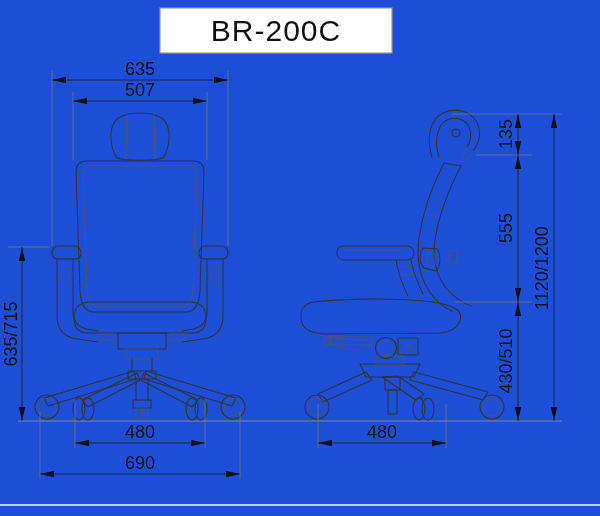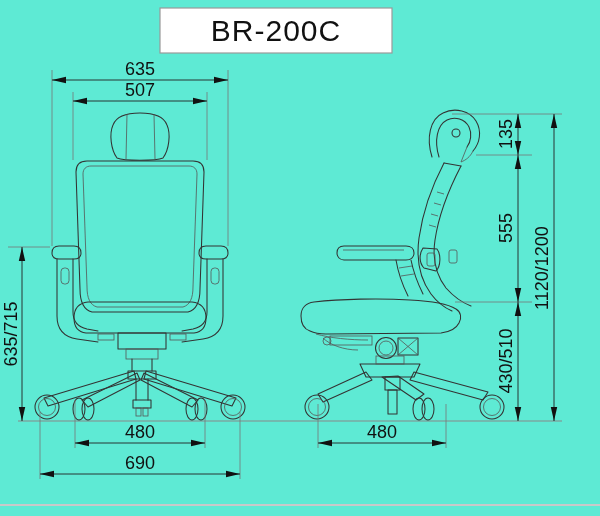--- a/index.html
+++ b/index.html
@@ -1,16 +1,16 @@
 <!DOCTYPE html>
 <html><head>
 <meta charset="utf-8">
 <style>
   html,body{margin:0;padding:0;background:#ffffff;}
-  .page{position:relative;width:600px;height:516px;background:#5eead4;overflow:hidden;
+  .page{position:relative;width:600px;height:516px;background:#1d4ed8;overflow:hidden;
         font-family:"Liberation Sans",sans-serif;}
   svg{display:block;}
   .art   {stroke:#333;fill:none;stroke-width:1.05;stroke-linecap:round;stroke-linejoin:round;}
   .artthin{stroke:#555;fill:none;stroke-width:0.8;}
   .dim   {stroke:#222;fill:none;stroke-width:0.9;}
   .arrow {fill:#111;stroke:none;}
   .ext   {stroke:#777;fill:none;stroke-width:0.8;}
   .floor {stroke:#888;fill:none;stroke-width:1;}
   .rule  {stroke:#c9c9c9;fill:none;stroke-width:2;}
   .dimtext{font-family:"Liberation Sans",sans-serif;font-size:18px;fill:#111;}

